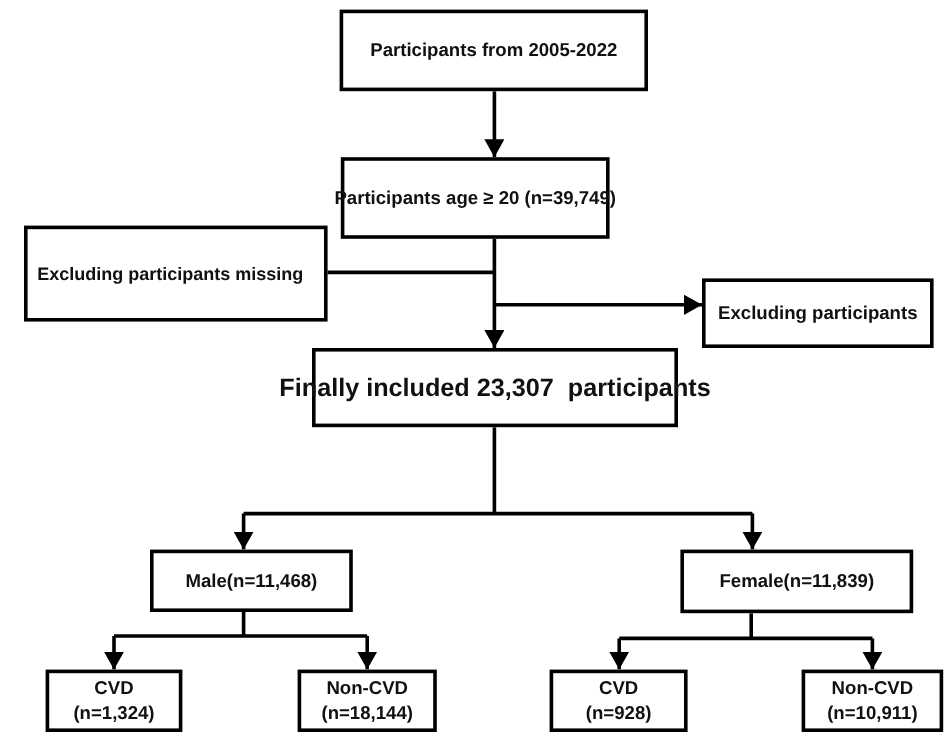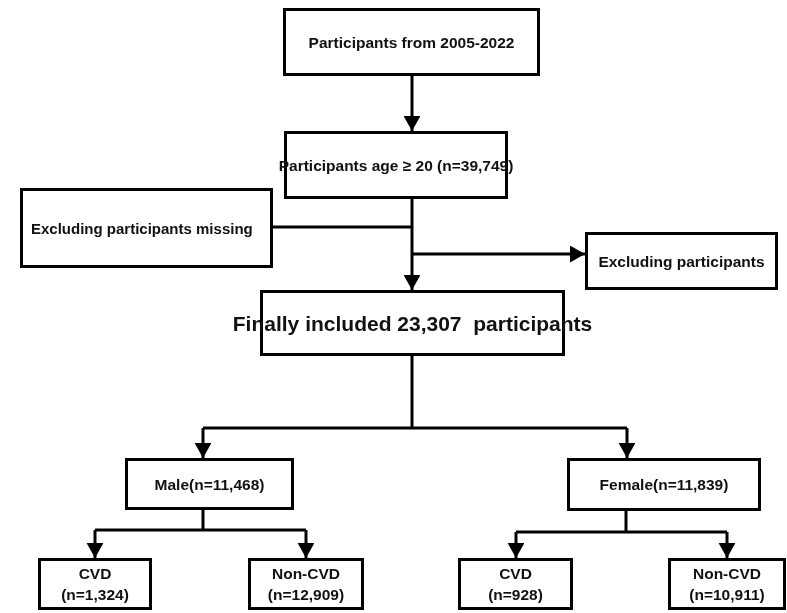--- a/index.html
+++ b/index.html
@@ -132,21 +132,21 @@
     <span class="line">Female(n=11,839)</span>
   </div>
 
   <div class="node n-male-cvd">
     <span class="line">CVD</span>
     <span class="line">(n=1,324)</span>
   </div>
 
   <div class="node n-male-noncvd">
     <span class="line">Non-CVD</span>
-    <span class="line">(n=12,909)</span>
+    <span class="line">(n=18,144)</span>
   </div>
 
   <div class="node n-female-cvd">
     <span class="line">CVD</span>
     <span class="line">(n=928)</span>
   </div>
 
   <div class="node n-female-noncvd">
     <span class="line">Non-CVD</span>
     <span class="line">(n=10,911)</span>

